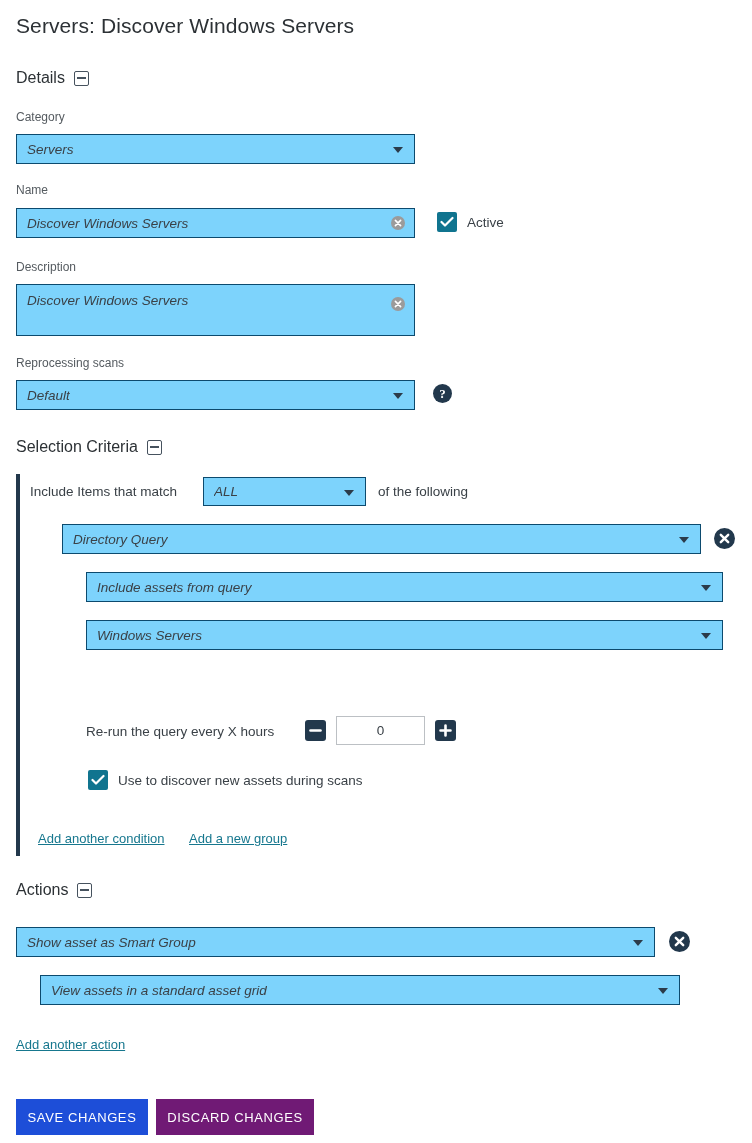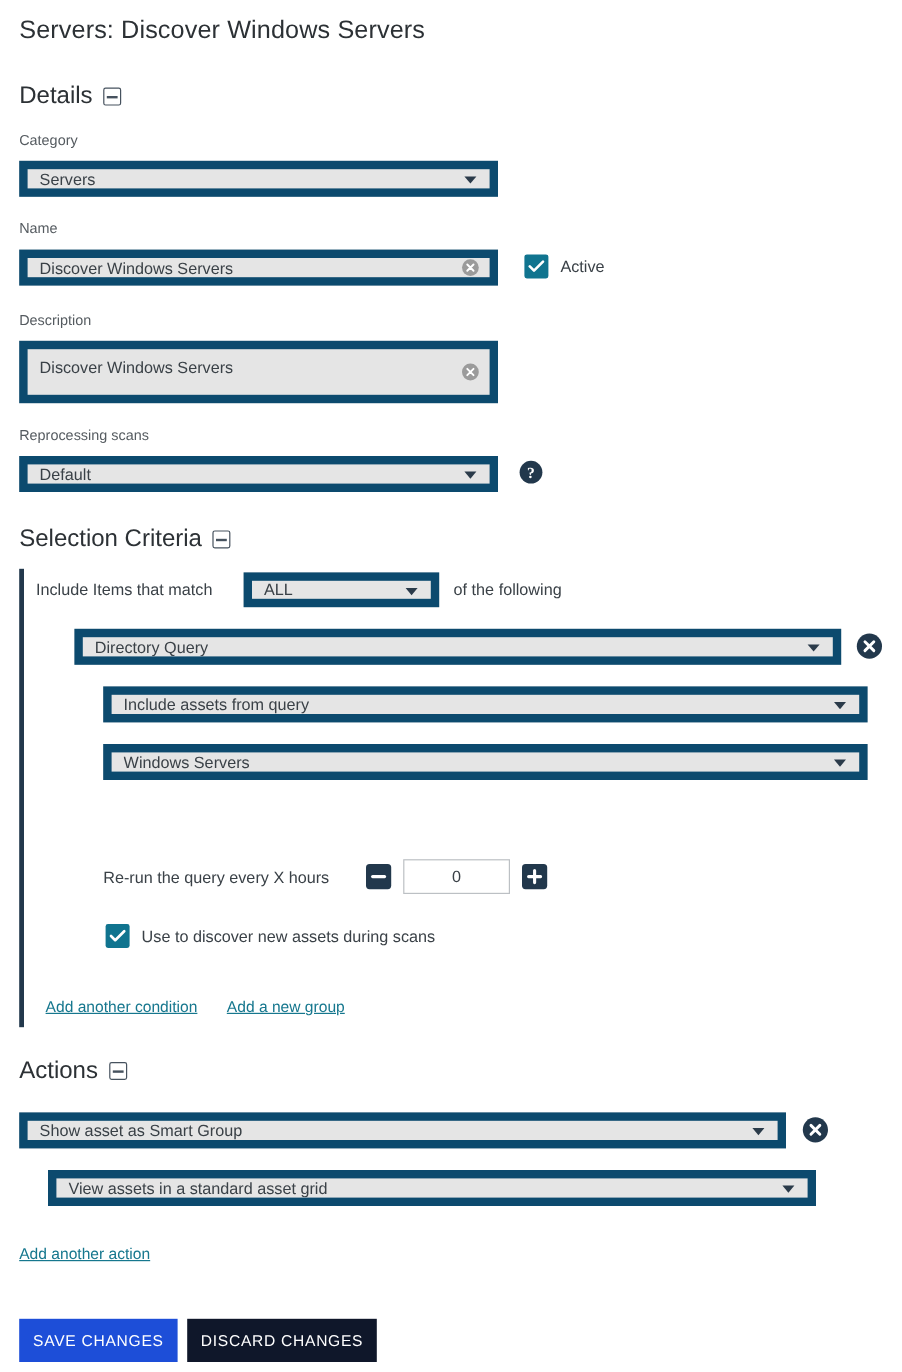--- a/index.html
+++ b/index.html
@@ -34,21 +34,21 @@
     letter-spacing: 0.1px;
     white-space: nowrap;
   }
 
   
   .section-head {
     position: absolute;
     display: flex;
     align-items: center;
     gap: 9px;
-    font-size: 20px;
+    font-size: 16px;
     color: #2c3135;
     white-space: nowrap;
   }
   .collapse-icon {
     display: inline-block;
     width: 15px;
     height: 15px;
     border: 1.5px solid #46525e;
     border-radius: 2px;
     position: relative;
@@ -71,29 +71,30 @@
     position: absolute;
     font-size: 12px;
     color: #555b60;
     white-space: nowrap;
   }
 
   
   .ctl {
     position: absolute;
     box-sizing: border-box;
-    border: 7px solid #0c4a6e;
-    background: #e5e5e5;
+    border: 1px solid #0c4a6e;
+    background: #7dd3fc;
     font-size: 13.5px;
     color: #3a4147;
     display: flex;
     align-items: center;
     padding: 0 10px;
     white-space: nowrap;
     overflow: hidden;
+    font-style: italic;
   }
   .ctl.select {
     cursor: pointer;
   }
   .caret {
     position: absolute;
     right: 11px;
     top: 50%;
     margin-top: -2px;
     width: 0;
@@ -235,21 +236,21 @@
     justify-content: center;
     font-size: 13px;
     letter-spacing: 0.6px;
     color: #ffffff;
     cursor: pointer;
     border: none;
     white-space: nowrap;
     font-family: "Liberation Sans", sans-serif;
   }
   .btn-primary { background: #1d4ed8; }
-  .btn-secondary { background: #0f172a; }
+  .btn-secondary { background: #701a75; }
 </style>
 </head>
 <body>
 
 <div class="page">
 
   <div class="page-title">Servers: Discover Windows Servers</div>
 
   <div class="section-head" style="left:16px; top:69px;">
     <span>Details</span>

